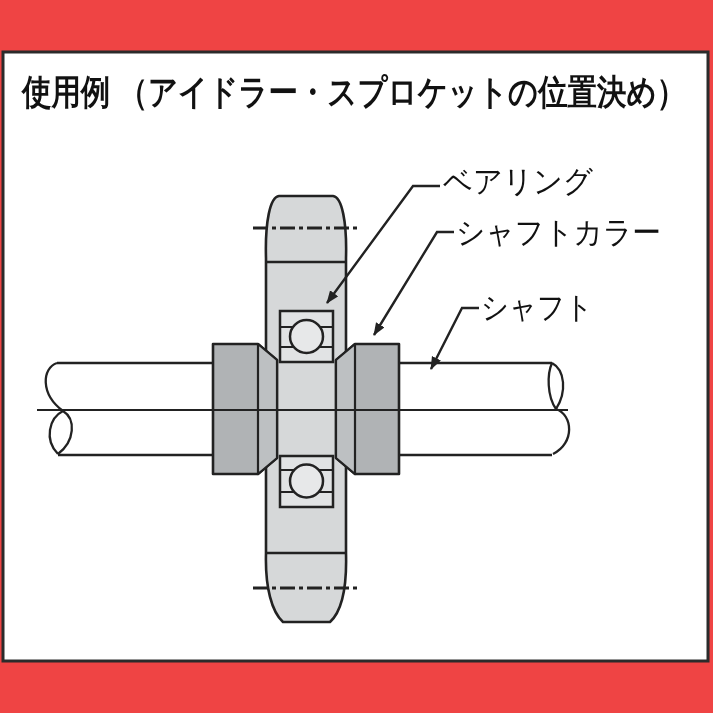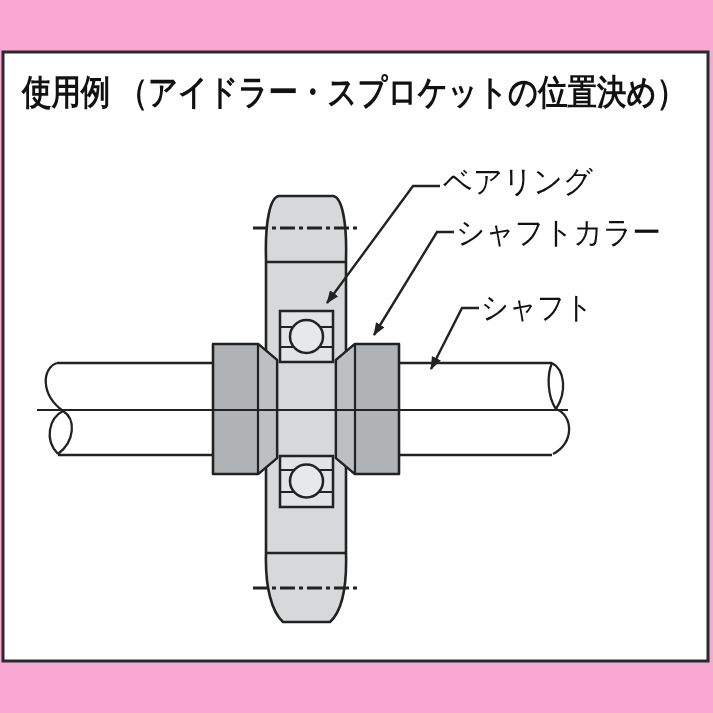--- a/index.html
+++ b/index.html
@@ -1,17 +1,17 @@
 <!DOCTYPE html>
 <html><head>
 <meta charset="utf-8">
 <style>
   html,body { margin:0; padding:0; background:#ffffff; }
   .canvas {
-    position:relative; width:713px; height:713px; background:#f9a8d4;
+    position:relative; width:713px; height:713px; background:#ef4444;
     font-family:"Liberation Sans","DejaVu Sans",sans-serif;
     overflow:hidden;
   }
   svg { display:block; }
   .ln   { stroke:#222222; fill:none; }
   .ln2  { stroke:#222222; }
   text  { fill:#111111; font-family:"Liberation Sans","DejaVu Sans",sans-serif; }
   .title-text   { font-size:35px; font-weight:600; }
   .callout-text { font-size:31px; font-weight:500; }
 </style>

